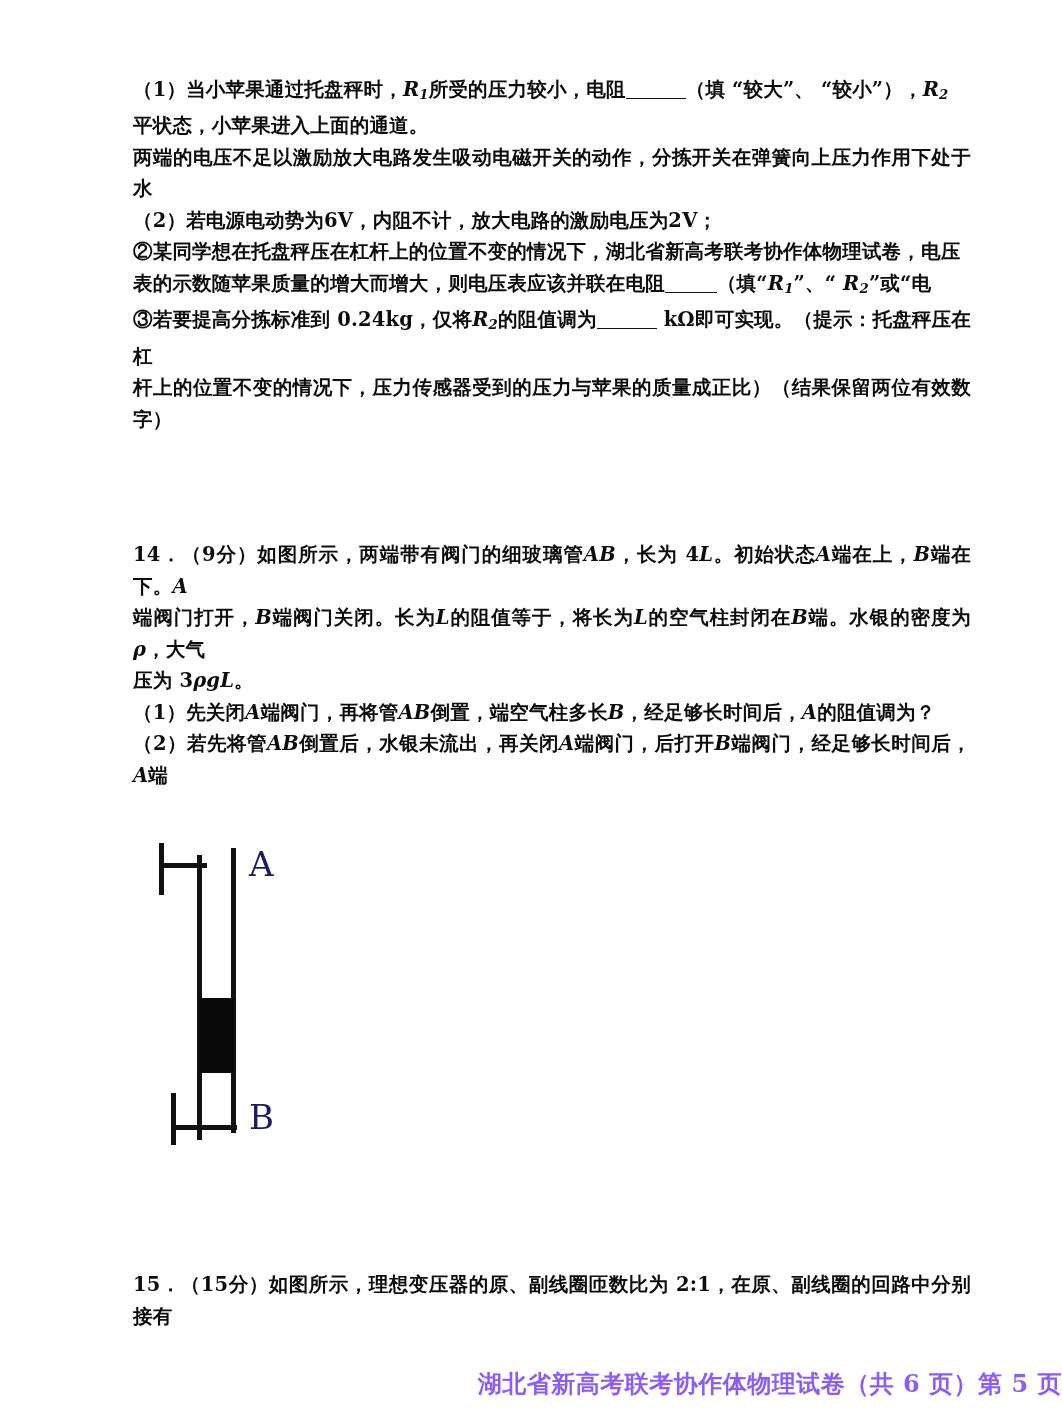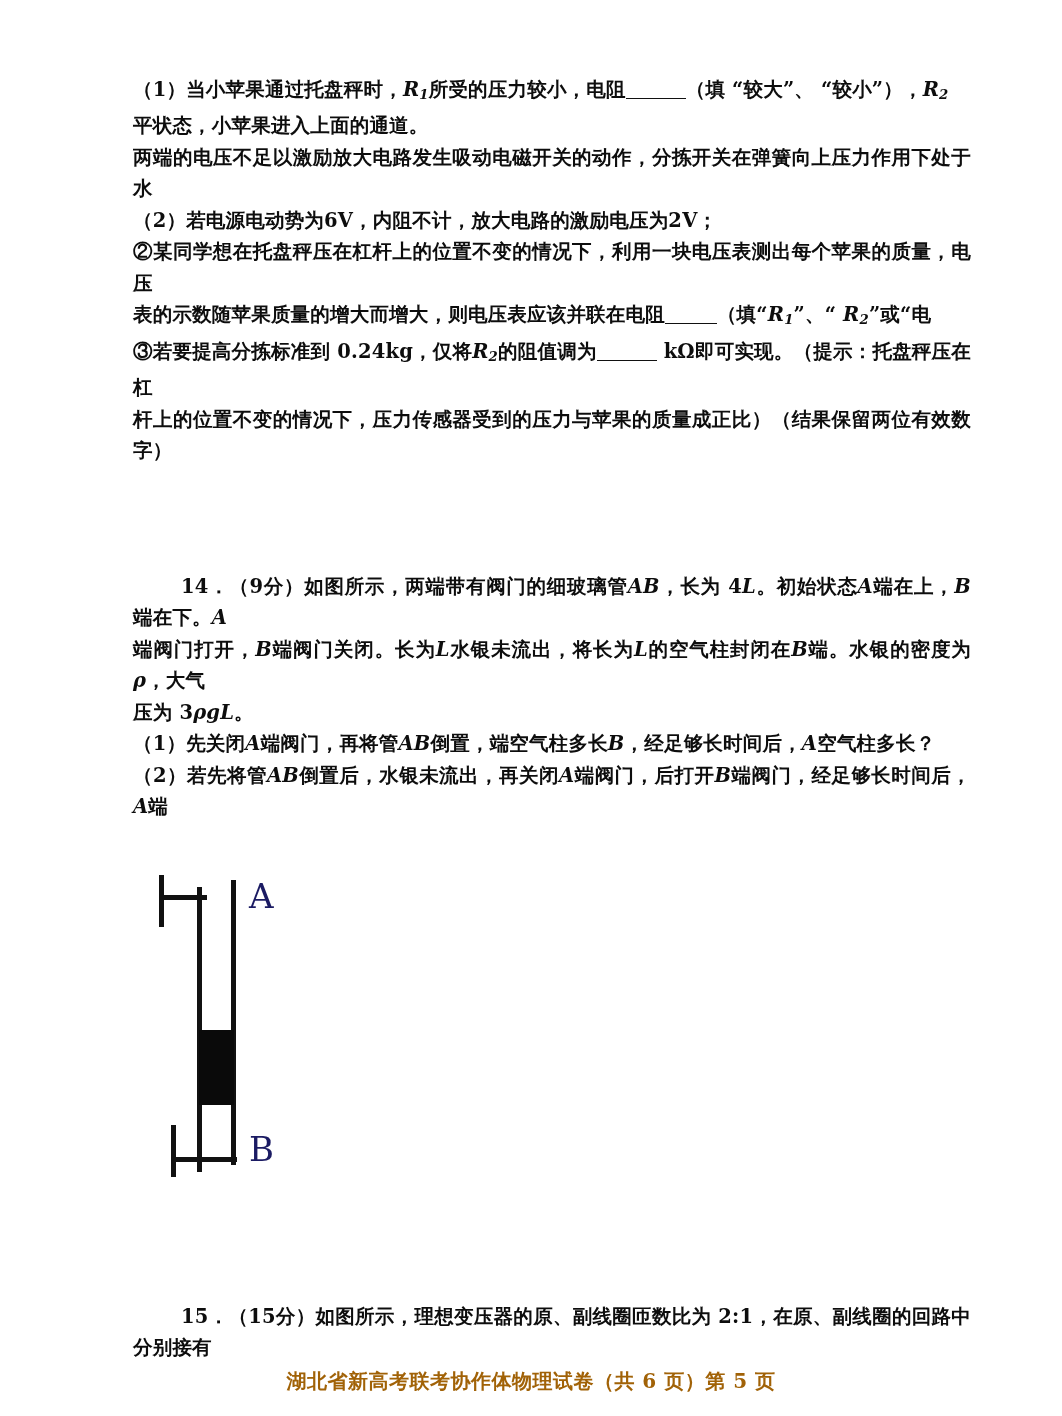--- a/index.html
+++ b/index.html
@@ -55,21 +55,21 @@
   }
   .fillblank {
     display: inline-block;
     border-bottom: 1.7px solid #111;
     vertical-align: -3px;
   }
   .b5  { width: 52px; height: 15px; }
   .b6  { width: 60px; height: 15px; }
 
   
-  .qhead { font-weight: 700; margin-left: 48px; }
+  .qhead { font-weight: 700; }
 
   
   .figure-wrap {
     position: relative;
     height: 330px;
     width: 300px;
     margin-left: 20px;
   }
   .fig {
     position: absolute;
@@ -86,62 +86,62 @@
   }
   .lbl-a { left: 96px; top: 12px; }
   .lbl-b { left: 96px; top: 265px; }
 
   
   .footer {
     position: absolute;
     left: 0;
     right: 0;
     top: 1368px;
-    text-align: center;
+    text-align: right;
     font-family: "DejaVu Serif", "Liberation Serif", serif;
     font-weight: 700;
-    font-size: 20px;
-    color: #a16207;
+    font-size: 24px;
+    color: #8b5cf6;
     letter-spacing: 0.5px;
   }
 </style>
 </head>
 <body>
 
 <div class="page">
 
   <div class="content">
 
     <div class="blk">
       <p class="para"><span>（1）当小苹果通过托盘秤时，</span><span class="var"><span>R</span><sub>1</sub></span><span>所受的压力较小，电阻</span><span class="fillblank b6"></span><span>（填 “较大”、 “较小”），</span><span class="var"><span>R</span><sub>2</sub></span></p>
       <p class="para">平状态，小苹果进入上面的通道。</p>
       <p class="para">两端的电压不足以激励放大电路发生吸动电磁开关的动作，分拣开关在弹簧向上压力作用下处于水</p>
     </div>
 
     <div class="blk">
       <p class="para">（2）若电源电动势为6V，内阻不计，放大电路的激励电压为2V；</p>
 
 
-      <p class="para">②某同学想在托盘秤压在杠杆上的位置不变的情况下，利用一块电压表测出每个苹果的质量，电压</p>
+      <p class="para">②某同学想在托盘秤压在杠杆上的位置不变的情况下，湖北省新高考联考协作体物理试卷，电压</p>
       <p class="para"><span>表的示数随苹果质量的增大而增大，则电压表应该并联在电阻</span><span class="fillblank b5"></span><span>（填“</span><span class="var"><span>R</span><sub>1</sub></span><span>”、“ </span><span class="var"><span>R</span><sub>2</sub></span><span>”或“电</span></p>
 
       <p class="para"><span>③若要提高分拣标准到 0.24kg，仅将</span><span class="var"><span>R</span><sub>2</sub></span><span>的阻值调为</span><span class="fillblank b6"></span>&nbsp;<span>kΩ即可实现。（提示：托盘秤压在杠</span></p>
       <p class="para">杆上的位置不变的情况下，压力传感器受到的压力与苹果的质量成正比）（结果保留两位有效数字）</p>
     </div>
 
     <div class="spacer-lg"></div>
 
     <div class="blk">
       <p class="para"><span class="qhead">14．</span><span>（9分）</span><span>如图所示，两端带有阀门的细玻璃管</span><span class="var">AB</span><span>，长为 4</span><span class="var">L</span><span>。初始状态</span><span class="var">A</span><span>端在上，</span><span class="var">B</span><span>端在下。</span><span class="var">A</span></p>
 
-      <p class="para"><span>端阀门打开，</span><span class="var">B</span><span>端阀门关闭。长为</span><span class="var">L</span><span>水银未流出，将长为</span><span class="var">L</span><span>的空气柱封闭在</span><span class="var">B</span><span>端。水银的密度为</span><span class="var">ρ</span><span>，大气</span></p>
+      <p class="para"><span>端阀门打开，</span><span class="var">B</span><span>端阀门关闭。长为</span><span class="var">L</span><span>的阻值等于，将长为</span><span class="var">L</span><span>的空气柱封闭在</span><span class="var">B</span><span>端。水银的密度为</span><span class="var">ρ</span><span>，大气</span></p>
 
       <p class="para"><span>压为 3</span><span class="var">ρgL</span><span>。</span></p>
 
-      <p class="para"><span>（1）先关闭</span><span class="var">A</span><span>端阀门，再将管</span><span class="var">AB</span><span>倒置，端空气柱多长</span><span class="var">B</span><span>，经足够长时间后，</span><span class="var">A</span><span>空气柱多长？</span></p>
+      <p class="para"><span>（1）先关闭</span><span class="var">A</span><span>端阀门，再将管</span><span class="var">AB</span><span>倒置，端空气柱多长</span><span class="var">B</span><span>，经足够长时间后，</span><span class="var">A</span><span>的阻值调为？</span></p>
 
       <p class="para"><span>（2）若先将管</span><span class="var">AB</span><span>倒置后，水银未流出，再关闭</span><span class="var">A</span><span>端阀门，后打开</span><span class="var">B</span><span>端阀门，经足够长时间后，</span><span class="var">A</span><span>端</span></p>
     </div>
 
     <div class="spacer-md"></div>
 
     <div class="figure-wrap">
       <svg class="fig" width="300" height="330" viewBox="0 0 300 330">
 
         <rect x="44" y="20" width="5" height="285" fill="#111111"></rect>

